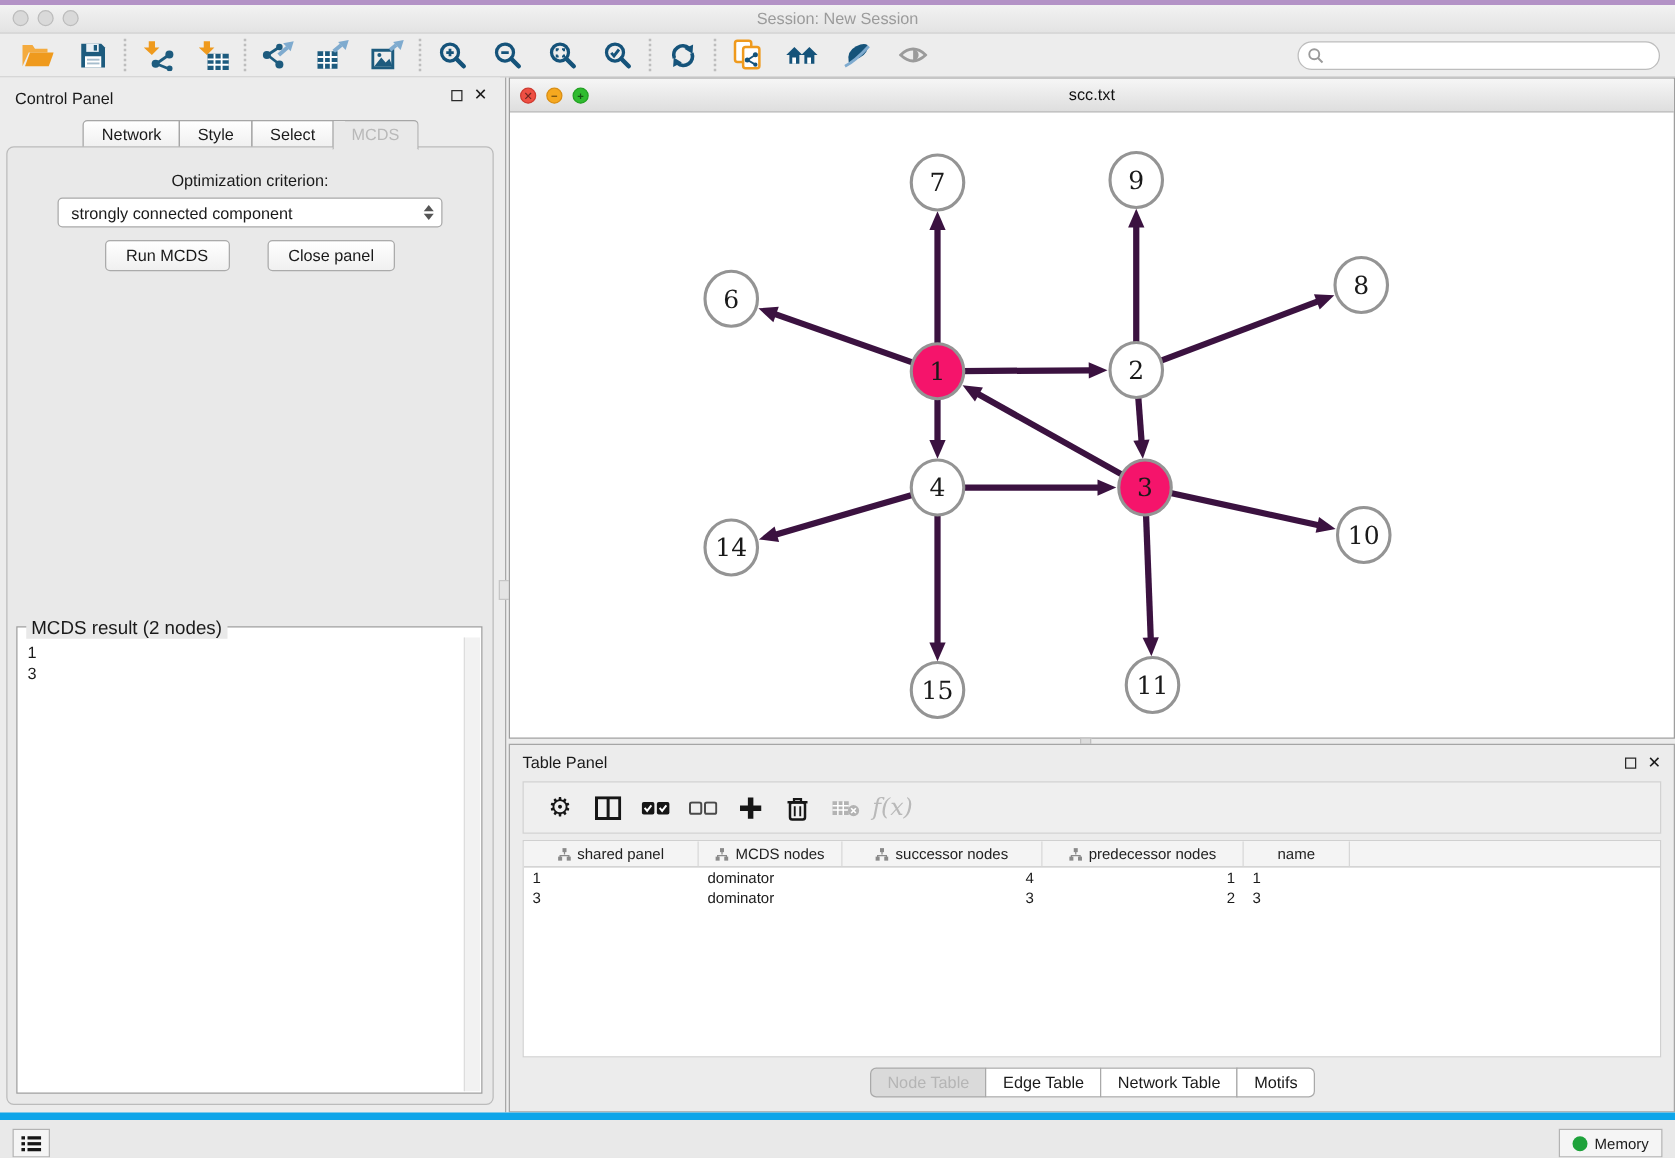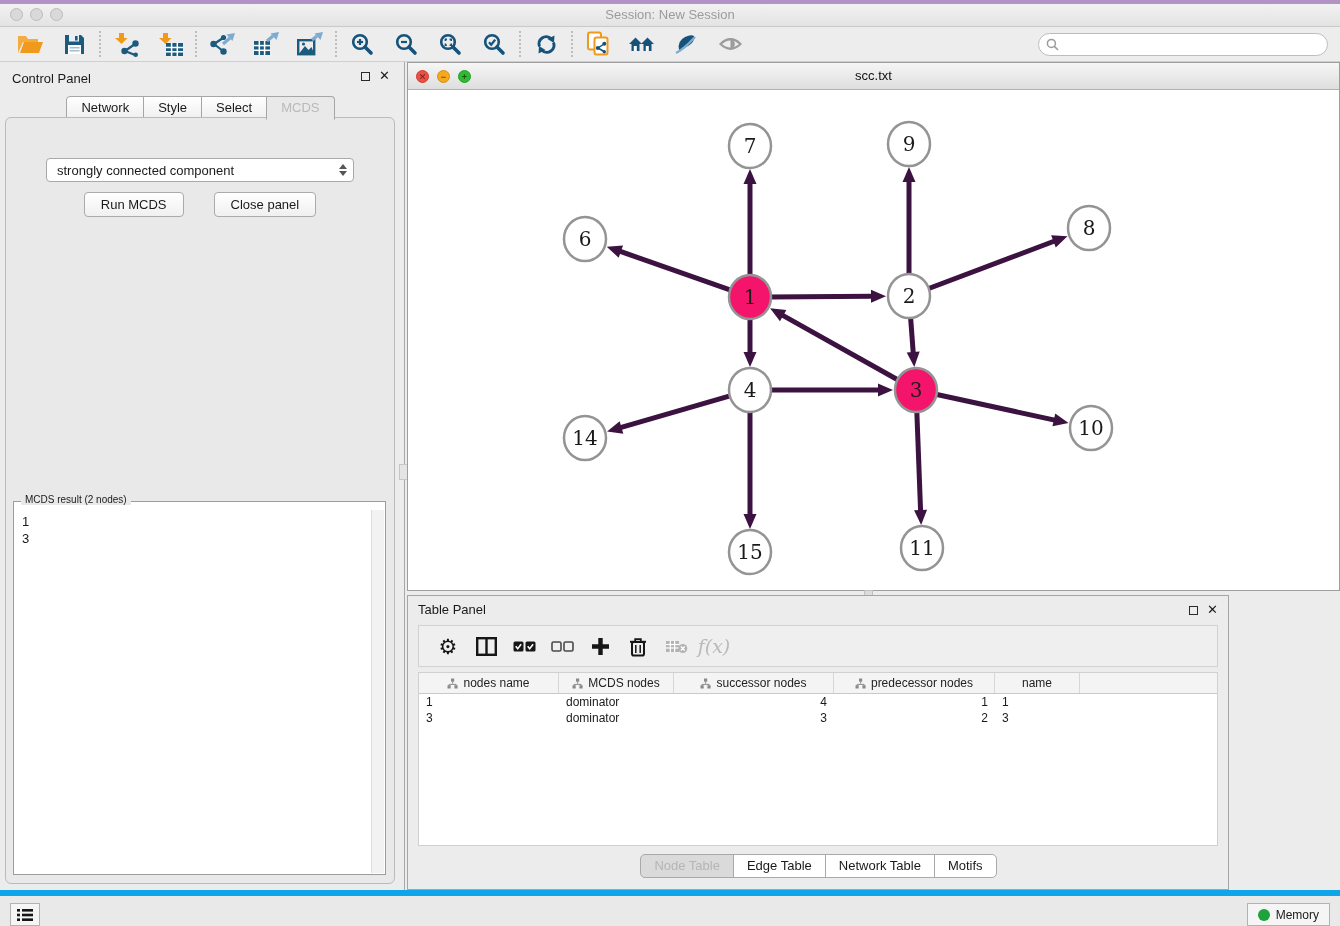--- a/index.html
+++ b/index.html
@@ -44,21 +44,21 @@
               font-size:13px; padding-left:10px; }
   .dd-stepper { margin-left:auto; margin-right:6px; display:flex; flex-direction:column; gap:2px; }
   .dd-stepper i { display:block; width:0; height:0; border-left:4px solid transparent; border-right:4px solid transparent; }
   .dd-up { border-bottom:5px solid #555; }
   .dd-down { border-top:5px solid #555; }
   .cp-buttons { position:absolute; left:0; right:0; top:74px; display:flex; justify-content:center; gap:30px; }
   .btn { border:1px solid #ababab; border-radius:4px; background:linear-gradient(#fff,#f0f0f0);
          font-size:13px; padding:4px 16px; color:#1a1a1a; }
   .grpbox { position:absolute; left:7px; right:8px; top:376px; height:381px; }
   .grp-border { position:absolute; left:0; right:0; top:7px; bottom:0; border:1px solid #9c9c9c; background:#fff; }
-  .grp-legend { position:absolute; left:8px; top:0; background:#e9e9e9; padding:0 4px; font-size:10px; z-index:2; }
+  .grp-legend { position:absolute; left:8px; top:0; background:#e9e9e9; padding:0 4px; font-size:15px; z-index:2; }
   .grp-scroll { position:absolute; right:1px; top:8px; bottom:1px; width:13px; background:#f2f2f2; border-left:1px solid #ddd; }
   .grp-lines { position:absolute; left:1px; right:15px; top:8px; bottom:1px; padding:3px 7px; font-size:13px; line-height:17px; }
 
   
   .v-split { position:absolute; left:404px; top:62px; width:1px; height:828px; background:#a8a8a8; }
   .v-handle { position:absolute; left:399px; top:464px; width:11px; height:16px; background:#e4e4e4;
               border:1px solid #c6c6c6; }
   .h-handle { position:absolute; left:864px; top:590px; width:9px; height:6px; background:#dcdcdc; border:1px solid #c0c0c0; }
 
   
@@ -68,21 +68,21 @@
   .traffic { position:absolute; left:8px; top:7px; display:flex; gap:8px; }
   .tdot { width:13px; height:13px; border-radius:50%; font-size:9px; font-weight:bold; text-align:center;
           line-height:13px; color:rgba(0,0,0,.55); }
   .tdot.red { background:#ee4f43; border:1px solid #ce3a30; }
   .tdot.yellow { background:#f6a81f; border:1px solid #d98e14; }
   .tdot.green { background:#2fbb2f; border:1px solid #23a023; }
   .net-name { position:absolute; left:0; right:0; top:5px; text-align:center; font-size:13px; color:#111; }
   .netcanvas { position:absolute; left:0; top:27px; width:931px; height:500px; }
 
   
-  .tpanel { position:absolute; left:407px; top:595px; width:822px; height:295px; border:1px solid #a5a5a5; background:#ececec; }
+  .tpanel { position:absolute; left:407px; top:595px; width:933px; height:295px; border:1px solid #a5a5a5; background:#ececec; }
   .tp-title { position:absolute; left:10px; top:6px; font-size:13px; }
   .tp-toolbar { position:absolute; left:10px; right:10px; top:29px; height:42px; border:1px solid #d2d2d2;
                 background:#efefef; display:flex; align-items:center; padding-left:10px; }
   .tpi { width:38px; display:flex; align-items:center; justify-content:center; height:100%; }
   .gear-glyph { font-size:21px; color:#161616; line-height:1; }
   .fx-glyph { font-family:"DejaVu Serif",serif; font-style:italic; font-size:19px; color:#b9b9b9; }
   .tp-table { position:absolute; left:10px; right:10px; top:76px; bottom:43px; background:#fff; border:1px solid #d0d0d0; overflow:hidden; }
   .thead { display:flex; height:21px; background:#f4f4f4; border-bottom:1px solid #c9c9c9; }
   .th { display:flex; align-items:center; justify-content:center; gap:5px; font-size:12px; color:#222;
         border-right:1px solid #d7d7d7; overflow:hidden; }
@@ -283,20 +283,21 @@
       <span class="ico-float"></span>
       <span class="ico-close">✕</span>
     </div>
     <div class="cp-tabs" id="cp-tabs">
         <div class="tab">Network</div>
         <div class="tab">Style</div>
         <div class="tab">Select</div>
         <div class="tab active">MCDS</div>
       </div>
     <div class="cp-body">
+      <div class="opt-label">Optimization criterion:</div>
       <div class="dropdown">
         <span>strongly connected component</span>
         <span class="dd-stepper">
             <i class="dd-up"></i>
             <i class="dd-down"></i>
           </span>
       </div>
       <div class="cp-buttons">
         <button class="btn">Run MCDS</button>
         <button class="btn">Close panel</button>
@@ -445,21 +446,21 @@
     </div>
     <div class="tp-table">
       <div class="thead" id="table-head">
           <div class="th" style="width: 140px;">
             <svg width="11" height="11" viewBox="0 0 11 11">
               <path d="M5.6 3.6 v2 M2.1 8 v-1.6 h7 V8" fill="none" stroke="#8a8a8a" stroke-width="1"></path>
               <rect x="4" y="0.5" width="3.2" height="3.2" fill="#8a8a8a"></rect>
               <rect x="0.5" y="7.3" width="3.2" height="3.2" fill="#8a8a8a"></rect>
               <rect x="7.4" y="7.3" width="3.2" height="3.2" fill="#8a8a8a"></rect>
             </svg>
-            <span>nodes name</span>
+            <span>shared panel</span>
           </div>
           <div class="th" style="width: 115px;">
             <svg width="11" height="11" viewBox="0 0 11 11">
               <path d="M5.6 3.6 v2 M2.1 8 v-1.6 h7 V8" fill="none" stroke="#8a8a8a" stroke-width="1"></path>
               <rect x="4" y="0.5" width="3.2" height="3.2" fill="#8a8a8a"></rect>
               <rect x="0.5" y="7.3" width="3.2" height="3.2" fill="#8a8a8a"></rect>
               <rect x="7.4" y="7.3" width="3.2" height="3.2" fill="#8a8a8a"></rect>
             </svg>
             <span>MCDS nodes</span>
           </div>

